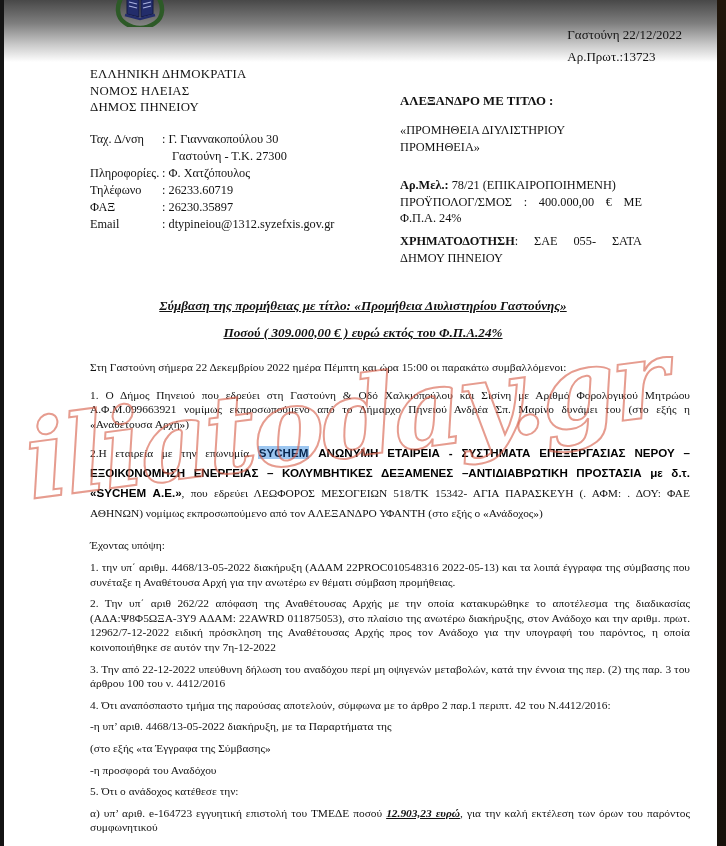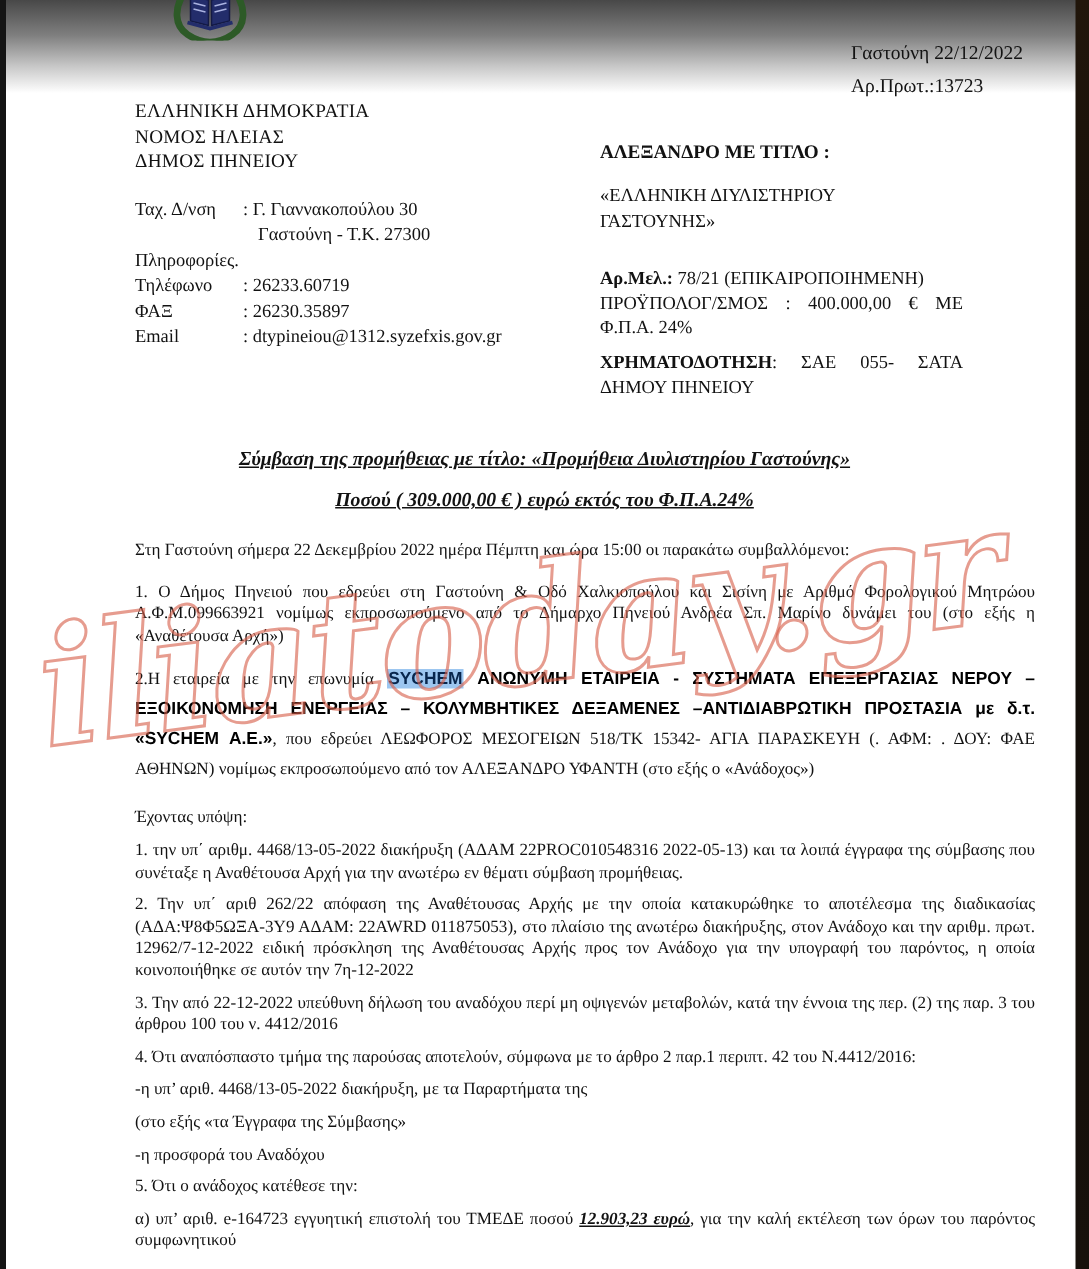--- a/index.html
+++ b/index.html
@@ -86,33 +86,34 @@
     <div>Αρ.Πρωτ.:13723</div>
   </div>
 
   <div class="org-block">
     <div>ΕΛΛΗΝΙΚΗ ΔΗΜΟΚΡΑΤΙΑ</div>
     <div>ΝΟΜΟΣ ΗΛΕΙΑΣ</div>
     <div>ΔΗΜΟΣ ΠΗΝΕΙΟΥ</div>
   </div>
 
   <div class="proc-label">ΑΛΕΞΑΝΔΡΟ ΜΕ ΤΙΤΛΟ :</div>
-  <div class="proc-title">«ΕΛΛΗΝΙΚΗ ΔΙΥΛΙΣΤΗΡΙΟΥ ΓΑΣΤΟΥΝΗΣ»</div>
+  <div class="proc-title">«ΠΡΟΜΗΘΕΙΑ ΔΙΥΛΙΣΤΗΡΙΟΥ ΠΡΟΜΗΘΕΙΑ»</div>
 
   <div class="contact-block">
       <div class="contact-row">
         <span class="c-label">Ταχ. Δ/νση</span>
         <span class="c-value">: Γ. Γιαννακοπούλου 30</span>
       </div>
       <div class="contact-row">
         <span class="c-label"></span>
         <span class="c-value cont">Γαστούνη - Τ.Κ. 27300</span>
       </div>
       <div class="contact-row">
         <span class="c-label">Πληροφορίες.</span>
+        <span class="c-value">: Φ. Χατζόπουλος</span>
       </div>
       <div class="contact-row">
         <span class="c-label">Τηλέφωνο</span>
         <span class="c-value">: 26233.60719</span>
       </div>
       <div class="contact-row">
         <span class="c-label">ΦΑΞ</span>
         <span class="c-value">: 26230.35897</span>
       </div>
       <div class="contact-row">

